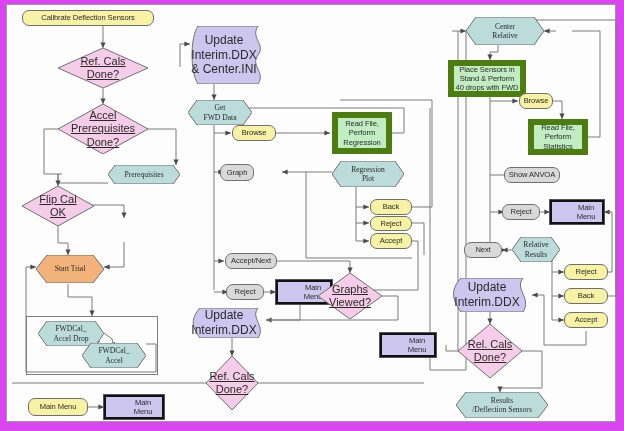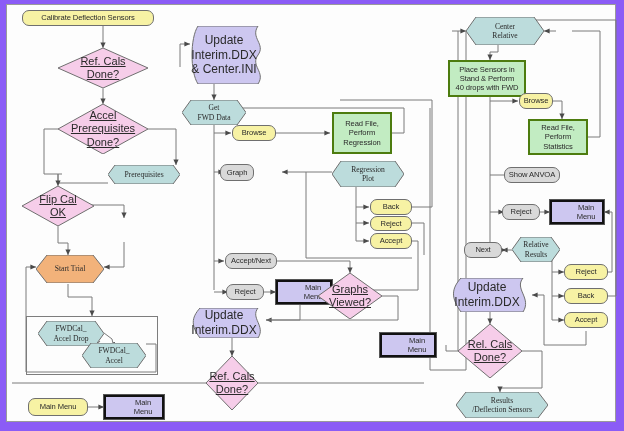--- a/index.html
+++ b/index.html
@@ -1,37 +1,37 @@
 <!DOCTYPE html>
 <html><head>
 <meta charset="utf-8">
 <style>
   html,body{margin:0;padding:0;background:#ffffff;}
   body{font-family:"Liberation Sans","DejaVu Sans",sans-serif;}
   #canvas{
     position:relative;width:624px;height:431px;overflow:hidden;
-    background:#8b5cf6;
+    background:#d946ef;
   }
   #frame{
     position:absolute;left:6px;top:4px;width:610px;height:418px;
     border:1px solid #9a9a9a;background:#fdfdfd;box-sizing:border-box;
   }
   #svg-layer{position:absolute;left:0;top:0;width:624px;height:431px;}
   .node{
     position:absolute;box-sizing:border-box;
     display:flex;align-items:center;justify-content:center;
     text-align:center;color:#2a2a2a;
     font-size:7.6px;line-height:1.22;
     letter-spacing:-0.1px;
     white-space:pre-line;
     z-index:3;
   }
   
   .sh-round{border:1px solid #6f6f6f;border-radius:7px;}
-  .sh-rect{border:2px solid #4d7c0f;}
+  .sh-rect{border:6px solid #4d7c0f;}
   .sh-thick{border:2px solid #111111;outline:1px solid #555;outline-offset:0px;}
   .sh-hexwrap{position:absolute;z-index:3;font-family:Liberation Serif, serif;}
   .sh-hexwrap .lbl{
     position:absolute;inset:0;display:flex;align-items:center;justify-content:center;
     text-align:center;font-size:7.6px;line-height:1.22;color:#2a2a2a;white-space:pre-line;
   }
   .sh-dia{position:absolute;z-index:3;}
   .sh-dia .lbl{
     position:absolute;inset:0;display:flex;align-items:center;justify-content:center;
     text-align:center;font-size:11px;line-height:1.22;color:#2a2a2a;white-space:pre-line;text-decoration:underline;
@@ -243,21 +243,21 @@
 
   <div class="sh-doc" style="left:190px;top:26px;width:76px;height:58px;">
     <svg width="76" height="58" viewBox="0 0 76 58">
       <path d="M8,0 H68 C60,12 76,18 68,29 C60,40 76,46 68,58 H8 C0,46 0,12 8,0 Z" fill="#cdc7f0" stroke="#6f6f6f" stroke-width="1"></path>
     </svg>
     <div class="lbl">Update
 Interim.DDX
 &amp; Center.INI</div>
   </div>
 
-  <div class="sh-hexwrap" style="left:182px;top:100px;width:64px;height:25px;">
+  <div class="sh-hexwrap" style="left:188px;top:100px;width:64px;height:25px;">
     <svg width="64" height="25" viewBox="0 0 64 25">
         <polygon points="9,0 55,0 64,12.5 55,25 9,25 0,12.5" fill="#bcdcdc" stroke="#6f6f6f" stroke-width="1"></polygon>
       </svg>
     <div class="lbl">Get
 FWD Data</div>
   </div>
 
   <div class="node sh-round c-yellow" style="left:232px;top:125px;width:44px;height:16px;">Browse</div>
 
   <div class="node sh-rect c-green" style="left:332px;top:112px;width:60px;height:42px;">Read File,

